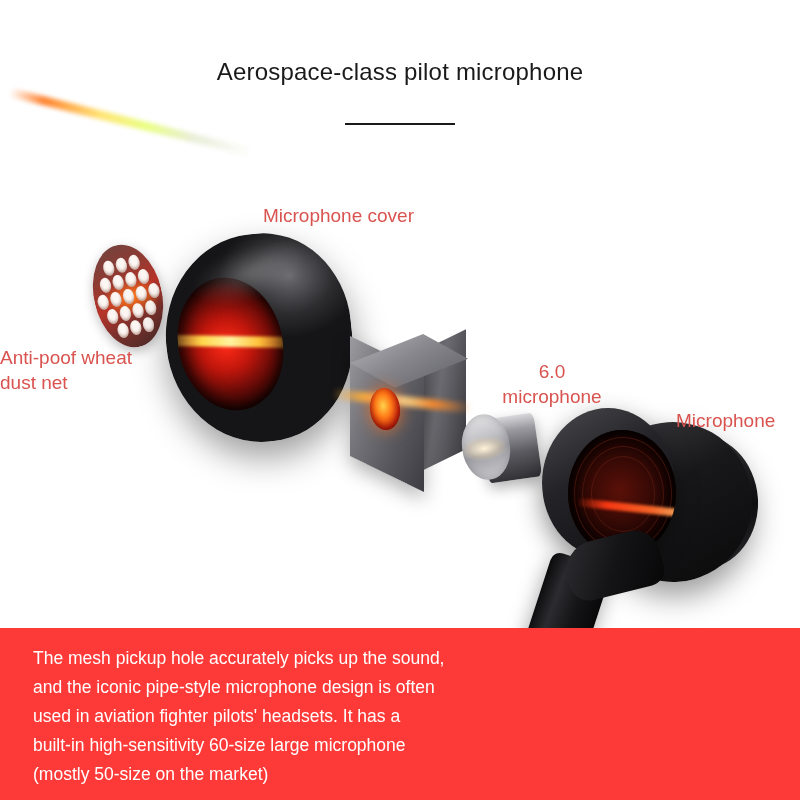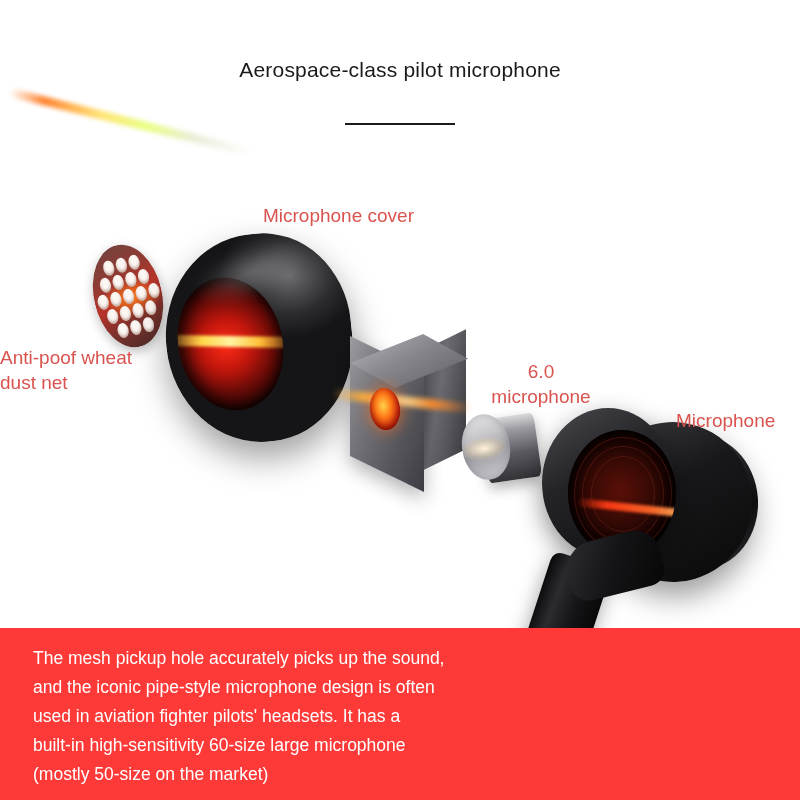--- a/index.html
+++ b/index.html
@@ -16,21 +16,21 @@
     font-family: "Liberation Sans", sans-serif;
   }
 
   
   #page-title {
     position: absolute;
     top: 58px;
     left: 0;
     width: 800px;
     text-align: center;
-    font-size: 21px;
+    font-size: 24px;
     font-weight: 400;
     color: #1a1a1a;
     letter-spacing: 0.2px;
     white-space: nowrap;
   }
   #title-divider {
     position: absolute;
     top: 123px;
     left: 345px;
     width: 110px;
@@ -55,21 +55,21 @@
   
   .callout {
     position: absolute;
     color: #D9534F;
     font-size: 19px;
     line-height: 25px;
     white-space: pre-line;
   }
   #label-mic-cover { top: 203px; left: 224px; width: 190px; text-align: right; }
   #label-dust-net  { top: 345px; left: 0px;   width: 190px; text-align: left; }
-  #label-60-mic    { top: 359px; left: 466px; width: 150px; text-align: center; }
+  #label-60-mic    { top: 359px; left: 466px; width: 150px; text-align: center; padding-left: 11px; }
   #label-microphone{ top: 408px; left: 676px; width: 124px; text-align: left; }
 
   
   #product-art { position: absolute; inset: 0; }
 
   
   #mesh-disc {
     position: absolute;
     left: 94px; top: 244px;
     width: 68px; height: 104px;

